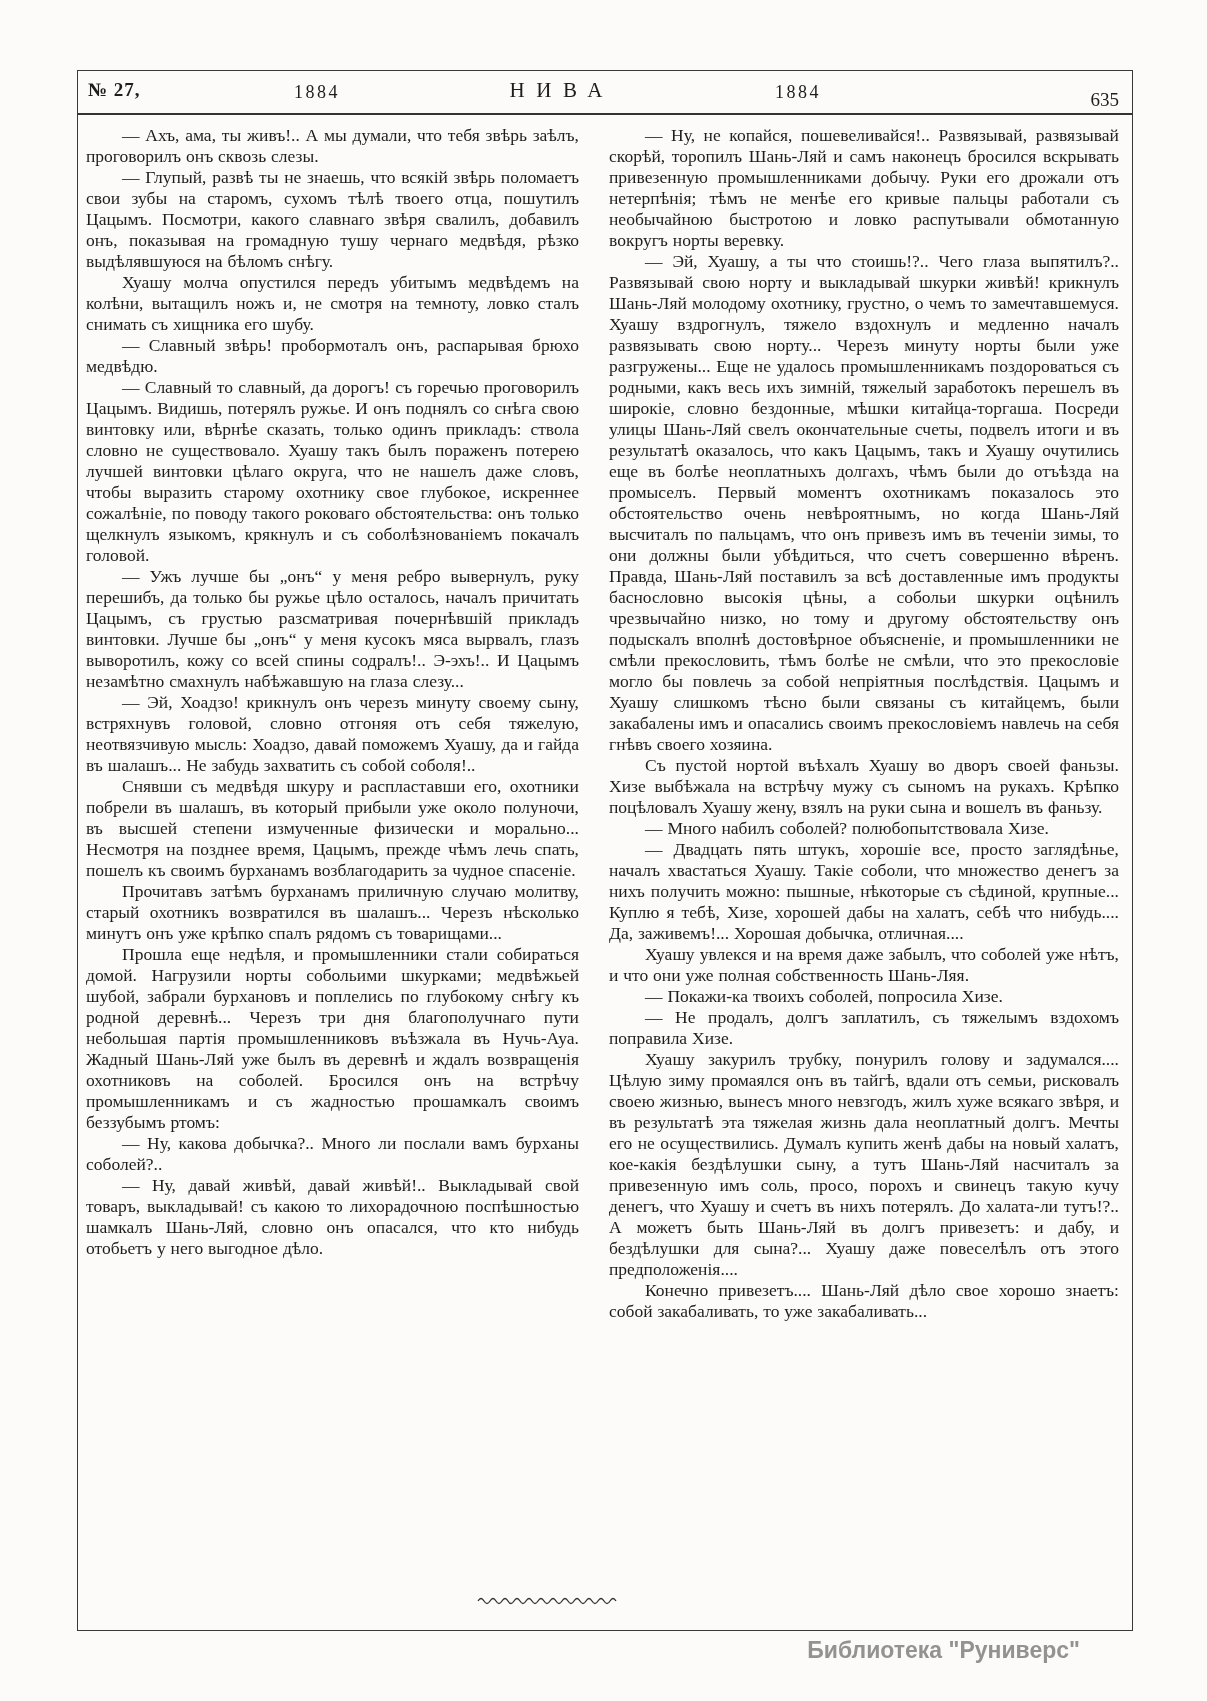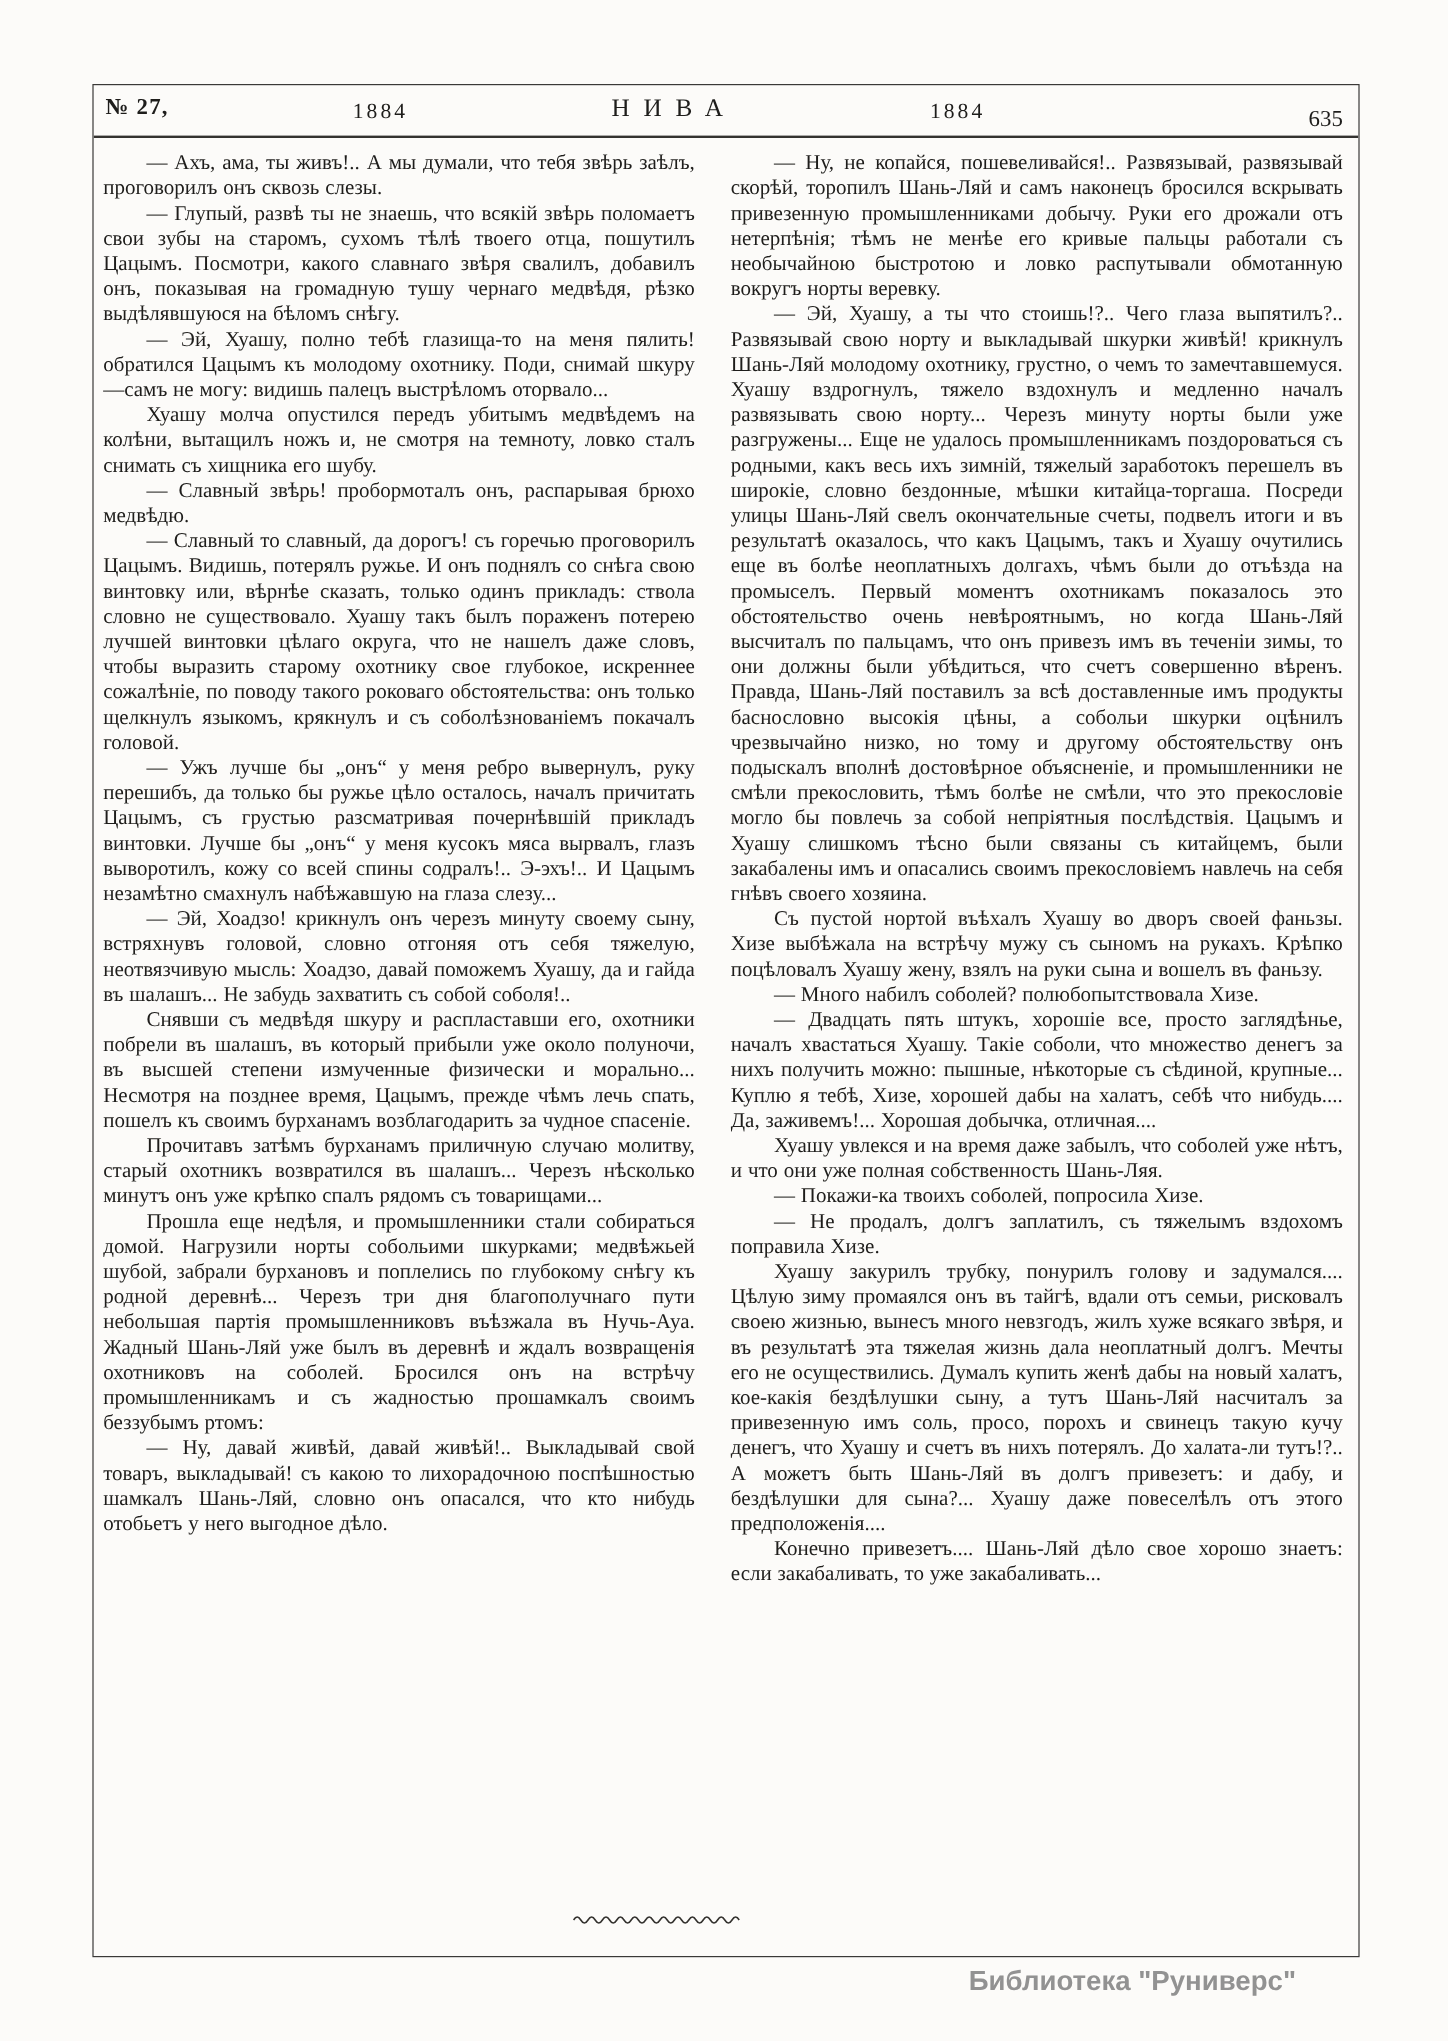--- a/index.html
+++ b/index.html
@@ -107,42 +107,42 @@
       <span class="hdr-year-left">1884</span>
       <span class="hdr-title">НИВА</span>
       <span class="hdr-year-right">1884</span>
       <span class="hdr-page">635</span>
     </div>
 
     <div class="columns">
       <div class="col left">
         <p>— Ахъ, ама, ты живъ!.. А мы думали, что тебя звѣрь заѣлъ, проговорилъ онъ сквозь слезы.</p>
         <p>— Глупый, развѣ ты не знаешь, что всякій звѣрь поломаетъ свои зубы на старомъ, сухомъ тѣлѣ твоего отца, пошутилъ Цацымъ. Посмотри, какого славнаго звѣря свалилъ, добавилъ онъ, показывая на громадную тушу чернаго медвѣдя, рѣзко выдѣлявшуюся на бѣломъ снѣгу.</p>
-        <p>— Эй, Хуашу, полно тебѣ глазища-то на меня пялить! обратился Цацымъ къ молодому охотнику. Поди, снимай шкуру—самъ не могу: видишь палецъ выстрѣломъ оторвало...</p>
         <p>Хуашу молча опустился передъ убитымъ медвѣдемъ на колѣни, вытащилъ ножъ и, не смотря на темноту, ловко сталъ снимать съ хищника его шубу.</p>
         <p>— Славный звѣрь! пробормоталъ онъ, распарывая брюхо медвѣдю.</p>
         <p>— Славный то славный, да дорогъ! съ горечью проговорилъ Цацымъ. Видишь, потерялъ ружье. И онъ поднялъ со снѣга свою винтовку или, вѣрнѣе сказать, только одинъ прикладъ: ствола словно не существовало. Хуашу такъ былъ пораженъ потерею лучшей винтовки цѣлаго округа, что не нашелъ даже словъ, чтобы выразить старому охотнику свое глубокое, искреннее сожалѣніе, по поводу такого роковаго обстоятельства: онъ только щелкнулъ языкомъ, крякнулъ и съ соболѣзнованіемъ покачалъ головой.</p>
         <p>— Ужъ лучше бы „онъ“ у меня ребро вывернулъ, руку перешибъ, да только бы ружье цѣло осталось, началъ причитать Цацымъ, съ грустью разсматривая почернѣвшій прикладъ винтовки. Лучше бы „онъ“ у меня кусокъ мяса вырвалъ, глазъ выворотилъ, кожу со всей спины содралъ!.. Э-эхъ!.. И Цацымъ незамѣтно смахнулъ набѣжавшую на глаза слезу...</p>
         <p>— Эй, Хоадзо! крикнулъ онъ черезъ минуту своему сыну, встряхнувъ головой, словно отгоняя отъ себя тяжелую, неотвязчивую мысль: Хоадзо, давай поможемъ Хуашу, да и гайда въ шалашъ... Не забудь захватить съ собой соболя!..</p>
         <p>Снявши съ медвѣдя шкуру и распластавши его, охотники побрели въ шалашъ, въ который прибыли уже около полуночи, въ высшей степени измученные физически и морально... Несмотря на позднее время, Цацымъ, прежде чѣмъ лечь спать, пошелъ къ своимъ бурханамъ возблагодарить за чудное спасеніе.</p>
         <p>Прочитавъ затѣмъ бурханамъ приличную случаю молитву, старый охотникъ возвратился въ шалашъ... Черезъ нѣсколько минутъ онъ уже крѣпко спалъ рядомъ съ товарищами...</p>
         <p>Прошла еще недѣля, и промышленники стали собираться домой. Нагрузили норты собольими шкурками; медвѣжьей шубой, забрали бурхановъ и поплелись по глубокому снѣгу къ родной деревнѣ... Черезъ три дня благополучнаго пути небольшая партія промышленниковъ въѣзжала въ Нучь-Ауа. Жадный Шань-Ляй уже былъ въ деревнѣ и ждалъ возвращенія охотниковъ на соболей. Бросился онъ на встрѣчу промышленникамъ и съ жадностью прошамкалъ своимъ беззубымъ ртомъ:</p>
+        <p>— Ну, какова добычка?.. Много ли послали вамъ бурханы соболей?..</p>
         <p>— Ну, давай живѣй, давай живѣй!.. Выкладывай свой товаръ, выкладывай! съ какою то лихорадочною поспѣшностью шамкалъ Шань-Ляй, словно онъ опасался, что кто нибудь отобьетъ у него выгодное дѣло.</p>
       </div>
       <div class="col right">
         <p>— Ну, не копайся, пошевеливайся!.. Развязывай, развязывай скорѣй, торопилъ Шань-Ляй и самъ наконецъ бросился вскрывать привезенную промышленниками добычу. Руки его дрожали отъ нетерпѣнія; тѣмъ не менѣе его кривые пальцы работали съ необычайною быстротою и ловко распутывали обмотанную вокругъ норты веревку.</p>
         <p>— Эй, Хуашу, а ты что стоишь!?.. Чего глаза выпятилъ?.. Развязывай свою норту и выкладывай шкурки живѣй! крикнулъ Шань-Ляй молодому охотнику, грустно, о чемъ то замечтавшемуся. Хуашу вздрогнулъ, тяжело вздохнулъ и медленно началъ развязывать свою норту... Черезъ минуту норты были уже разгружены... Еще не удалось промышленникамъ поздороваться съ родными, какъ весь ихъ зимній, тяжелый заработокъ перешелъ въ широкіе, словно бездонные, мѣшки китайца-торгаша. Посреди улицы Шань-Ляй свелъ окончательные счеты, подвелъ итоги и въ результатѣ оказалось, что какъ Цацымъ, такъ и Хуашу очутились еще въ болѣе неоплатныхъ долгахъ, чѣмъ были до отъѣзда на промыселъ. Первый моментъ охотникамъ показалось это обстоятельство очень невѣроятнымъ, но когда Шань-Ляй высчиталъ по пальцамъ, что онъ привезъ имъ въ теченіи зимы, то они должны были убѣдиться, что счетъ совершенно вѣренъ. Правда, Шань-Ляй поставилъ за всѣ доставленные имъ продукты баснословно высокія цѣны, а собольи шкурки оцѣнилъ чрезвычайно низко, но тому и другому обстоятельству онъ подыскалъ вполнѣ достовѣрное объясненіе, и промышленники не смѣли прекословить, тѣмъ болѣе не смѣли, что это прекословіе могло бы повлечь за собой непріятныя послѣдствія. Цацымъ и Хуашу слишкомъ тѣсно были связаны съ китайцемъ, были закабалены имъ и опасались своимъ прекословіемъ навлечь на себя гнѣвъ своего хозяина.</p>
         <p>Съ пустой нортой въѣхалъ Хуашу во дворъ своей фаньзы. Хизе выбѣжала на встрѣчу мужу съ сыномъ на рукахъ. Крѣпко поцѣловалъ Хуашу жену, взялъ на руки сына и вошелъ въ фаньзу.</p>
         <p>— Много набилъ соболей? полюбопытствовала Хизе.</p>
         <p>— Двадцать пять штукъ, хорошіе все, просто заглядѣнье, началъ хвастаться Хуашу. Такіе соболи, что множество денегъ за нихъ получить можно: пышные, нѣкоторые съ сѣдиной, крупные... Куплю я тебѣ, Хизе, хорошей дабы на халатъ, себѣ что нибудь.... Да, заживемъ!... Хорошая добычка, отличная....</p>
         <p>Хуашу увлекся и на время даже забылъ, что соболей уже нѣтъ, и что они уже полная собственность Шань-Ляя.</p>
         <p>— Покажи-ка твоихъ соболей, попросила Хизе.</p>
         <p>— Не продалъ, долгъ заплатилъ, съ тяжелымъ вздохомъ поправила Хизе.</p>
         <p>Хуашу закурилъ трубку, понурилъ голову и задумался.... Цѣлую зиму промаялся онъ въ тайгѣ, вдали отъ семьи, рисковалъ своею жизнью, вынесъ много невзгодъ, жилъ хуже всякаго звѣря, и въ результатѣ эта тяжелая жизнь дала неоплатный долгъ. Мечты его не осуществились. Думалъ купить женѣ дабы на новый халатъ, кое-какія бездѣлушки сыну, а тутъ Шань-Ляй насчиталъ за привезенную имъ соль, просо, порохъ и свинецъ такую кучу денегъ, что Хуашу и счетъ въ нихъ потерялъ. До халата-ли тутъ!?.. А можетъ быть Шань-Ляй въ долгъ привезетъ: и дабу, и бездѣлушки для сына?... Хуашу даже повеселѣлъ отъ этого предположенія....</p>
-        <p>Конечно привезетъ.... Шань-Ляй дѣло свое хорошо знаетъ: если закабаливать, то уже закабаливать...</p>
+        <p>Конечно привезетъ.... Шань-Ляй дѣло свое хорошо знаетъ: собой закабаливать, то уже закабаливать...</p>
       </div>
     </div>
 
     <div class="tailpiece">
       <svg width="146" height="10" viewBox="0 0 146 10" aria-hidden="true">
         <path d="M2 6 q3 -5 6 0 t6 0 t6 0 t6 0 t6 0 t6 0 t6 0 t6 0 t6 0 t6 0 t6 0 t6 0 t6 0 t6 0 t6 0 t6 0 t6 0 t6 0 t6 0 t6 0 t6 0 t6 0 t6 0" stroke="#33312e" stroke-width="1.3" fill="none"></path>
       </svg>
     </div>
 
   </div>

